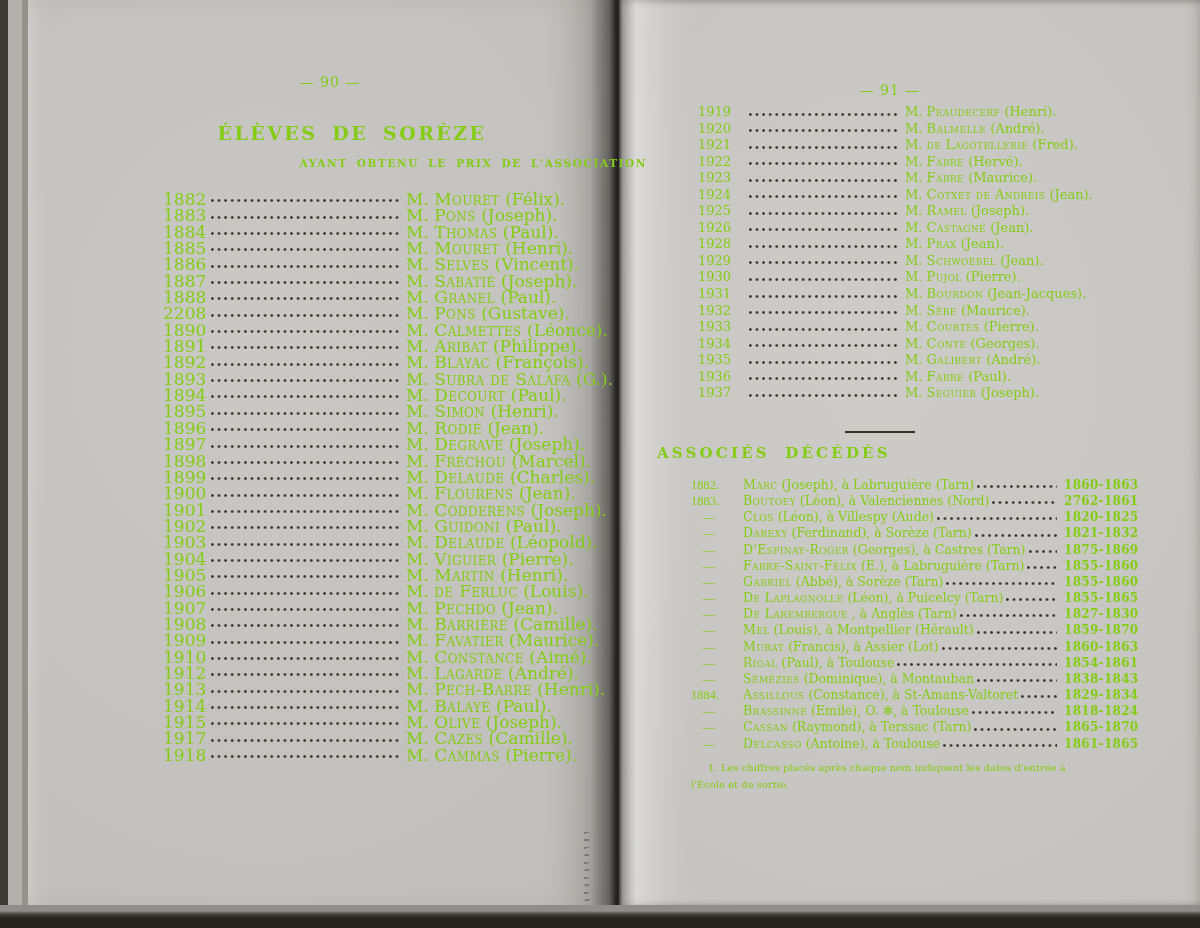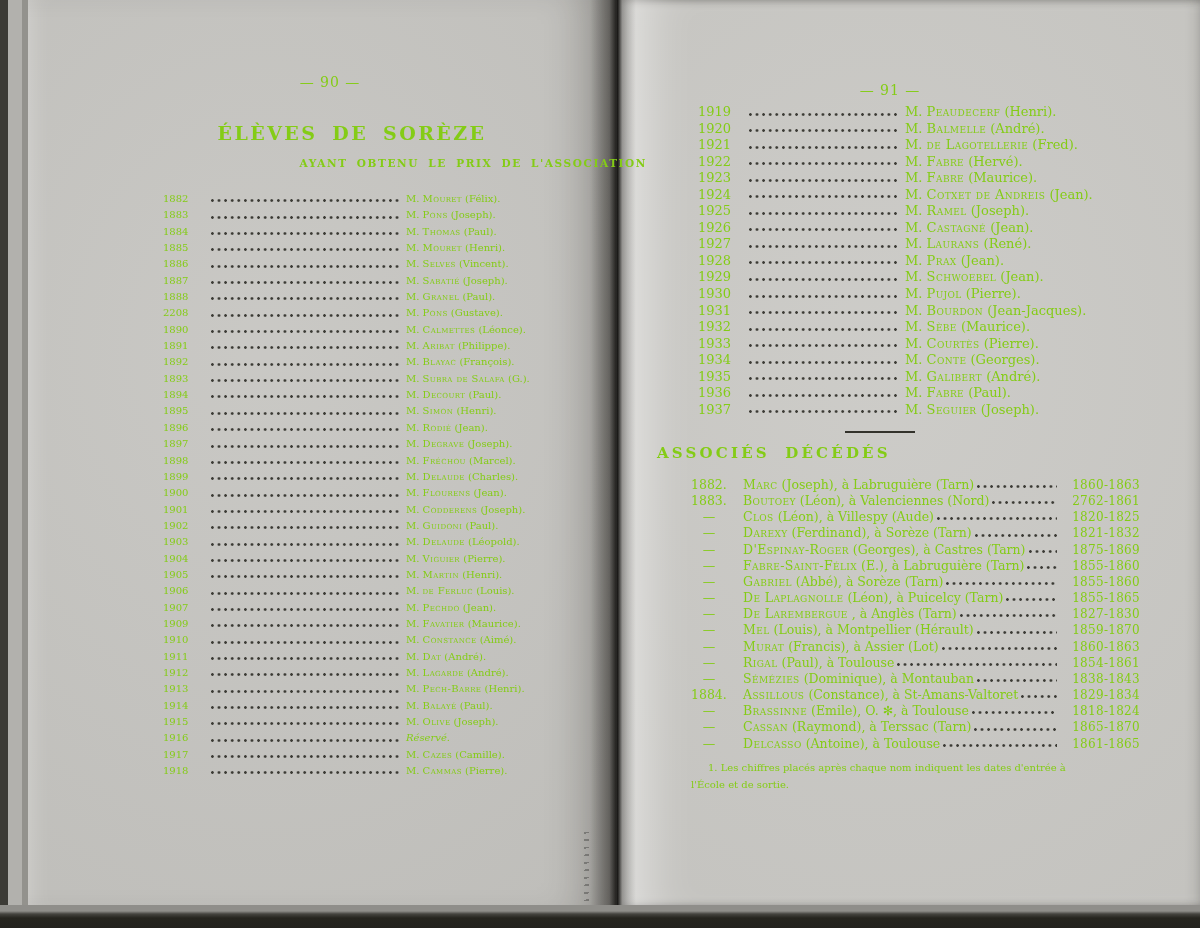--- a/index.html
+++ b/index.html
@@ -30,38 +30,38 @@
   .title-left{left:57px;top:122px;width:590px;text-align:center;
     font-size:19px;font-weight:bold;letter-spacing:2.4px;word-spacing:6px;}
   .subtitle-left{left:57px;top:157px;width:590px;text-align:right;
     font-size:10.5px;font-weight:bold;letter-spacing:1.6px;word-spacing:4px;}
   .deceased-title{left:657px;top:444px;width:460px;
     font-size:15px;font-weight:bold;letter-spacing:3.2px;word-spacing:7px;}
   .section-rule{position:absolute;left:845px;top:431px;width:70px;height:2px;background:#33322b;}
 
   
   .list{position:absolute;}
-  .list-left{left:163px;top:191px;width:412px;font-size:10px;line-height:16.35px;}
+  .list-left{left:163px;top:191px;width:412px;font-size:17px;line-height:16.35px;}
   .list-right{left:698px;top:104px;width:442px;font-size:13px;line-height:16.55px;}
   .list-deceased{left:691px;top:477px;width:449px;font-size:12.5px;line-height:16.15px;}
   .row{display:flex;align-items:baseline;}
   .year{flex:0 0 45px;}
   .list-right .year{flex:0 0 48px;}
-  .dyear{flex:0 0 52px;}
+  .dyear{flex:0 0 52px;font-family:Liberation Serif, serif;}
   .dyear.dash{text-align:center;padding-right:16px;box-sizing:border-box;}
   .leader{flex:1 1 auto;align-self:flex-end;height:13px;margin:0 7px 2px 3px;
     background-image:radial-gradient(circle at 1.4px 8.5px,rgba(40,39,33,.88) 1.05px,rgba(40,39,33,0) 1.6px);
     background-size:6.6px 13px;background-repeat:repeat-x;}
   .leader-fixed{flex:0 0 auto;}
   .list-left .leader-fixed{width:188px;}
   .list-right .leader-fixed{width:149px;}
   .name,.dname{white-space:nowrap;}
   .name{flex:1 1 auto;}
   .dname{flex:0 0 auto;}
-  .dates{flex:0 0 76px;text-align:right;font-weight:normal;font-size:12px;letter-spacing:.3px;}
+  .dates{flex:0 0 76px;font-weight:bold;font-size:12px;letter-spacing:.3px;}
   .sc{font-variant:small-caps;letter-spacing:.4px;}
   .name i{font-style:italic;}
 
   
   .footnote{left:691px;top:759px;width:458px;font-size:10px;line-height:17px;white-space:nowrap;}
   .footnote .fl1{padding-left:17px;}
 </style>
 </head>
 <body>
 
@@ -202,58 +202,53 @@
         <span class="year">1906</span>
         <span class="leader leader-fixed"></span>
         <span class="name">M. <span class="sc">de Ferluc</span> (Louis).</span>
       </div>
       <div class="row">
         <span class="year">1907</span>
         <span class="leader leader-fixed"></span>
         <span class="name">M. <span class="sc">Pechdo</span> (Jean).</span>
       </div>
       <div class="row">
+        <span class="year">1908</span>
+        <span class="leader leader-fixed"></span>
+        <span class="name">M. <span class="sc">Barrière</span> (Camille).</span>
+      </div>
+      <div class="row">
         <span class="year">1909</span>
         <span class="leader leader-fixed"></span>
         <span class="name">M. <span class="sc">Favatier</span> (Maurice).</span>
       </div>
       <div class="row">
         <span class="year">1910</span>
         <span class="leader leader-fixed"></span>
         <span class="name">M. <span class="sc">Constance</span> (Aimé).</span>
       </div>
       <div class="row">
-        <span class="year">1911</span>
-        <span class="leader leader-fixed"></span>
-        <span class="name">M. <span class="sc">Dat</span> (André).</span>
-      </div>
-      <div class="row">
         <span class="year">1912</span>
         <span class="leader leader-fixed"></span>
         <span class="name">M. <span class="sc">Lagarde</span> (André).</span>
       </div>
       <div class="row">
         <span class="year">1913</span>
         <span class="leader leader-fixed"></span>
         <span class="name">M. <span class="sc">Pech-Barre</span> (Henri).</span>
       </div>
       <div class="row">
         <span class="year">1914</span>
         <span class="leader leader-fixed"></span>
         <span class="name">M. <span class="sc">Balayé</span> (Paul).</span>
       </div>
       <div class="row">
         <span class="year">1915</span>
         <span class="leader leader-fixed"></span>
         <span class="name">M. <span class="sc">Olive</span> (Joseph).</span>
-      </div>
-      <div class="row">
-        <span class="year">1916</span>
-        <span class="leader leader-fixed"></span>
-        <span class="name"><i>Réservé.</i></span>
       </div>
       <div class="row">
         <span class="year">1917</span>
         <span class="leader leader-fixed"></span>
         <span class="name">M. <span class="sc">Cazes</span> (Camille).</span>
       </div>
       <div class="row">
         <span class="year">1918</span>
         <span class="leader leader-fixed"></span>
         <span class="name">M. <span class="sc">Cammas</span> (Pierre).</span>
@@ -294,25 +289,20 @@
       </div>
       <div class="row">
         <span class="year">1925</span>
         <span class="leader leader-fixed"></span>
         <span class="name">M. <span class="sc">Ramel</span> (Joseph).</span>
       </div>
       <div class="row">
         <span class="year">1926</span>
         <span class="leader leader-fixed"></span>
         <span class="name">M. <span class="sc">Castagné</span> (Jean).</span>
-      </div>
-      <div class="row">
-        <span class="year">1927</span>
-        <span class="leader leader-fixed"></span>
-        <span class="name">M. <span class="sc">Laurans</span> (René).</span>
       </div>
       <div class="row">
         <span class="year">1928</span>
         <span class="leader leader-fixed"></span>
         <span class="name">M. <span class="sc">Prax</span> (Jean).</span>
       </div>
       <div class="row">
         <span class="year">1929</span>
         <span class="leader leader-fixed"></span>
         <span class="name">M. <span class="sc">Schwoebel</span> (Jean).</span>

